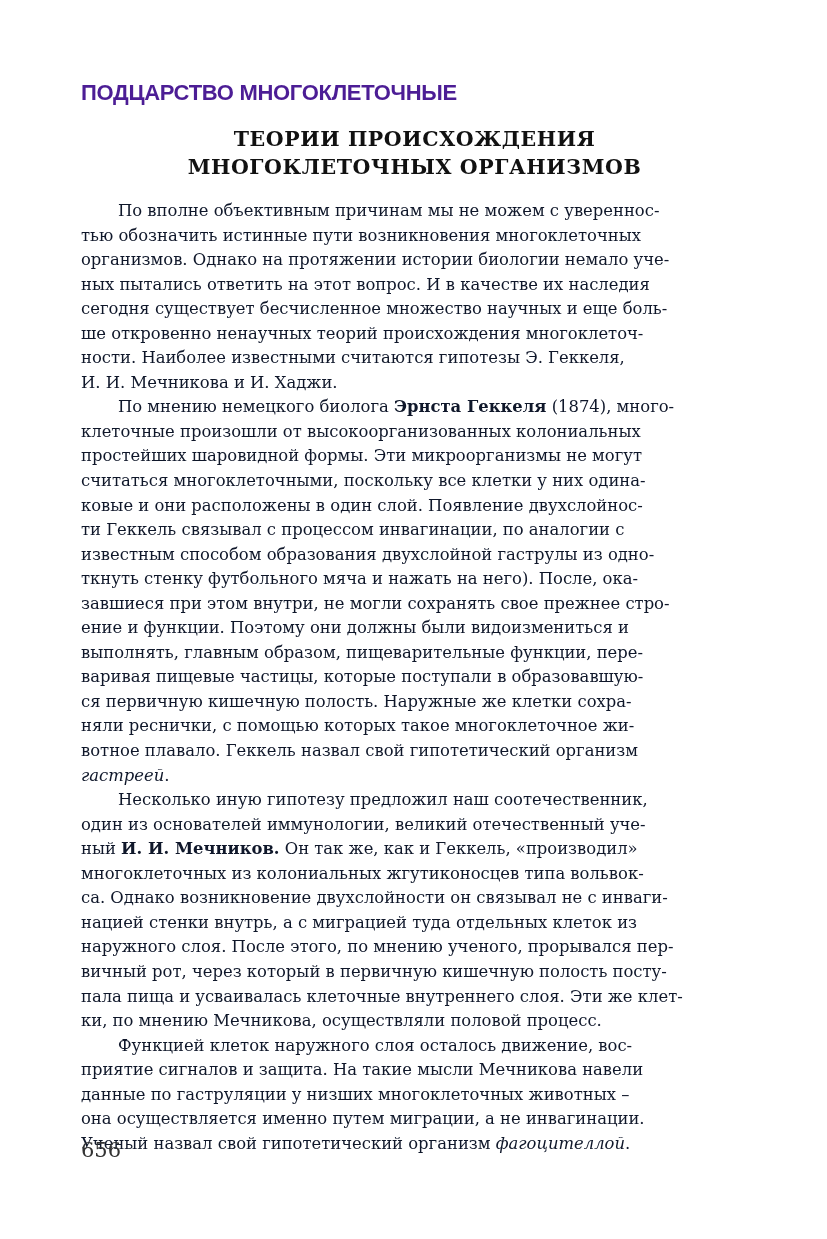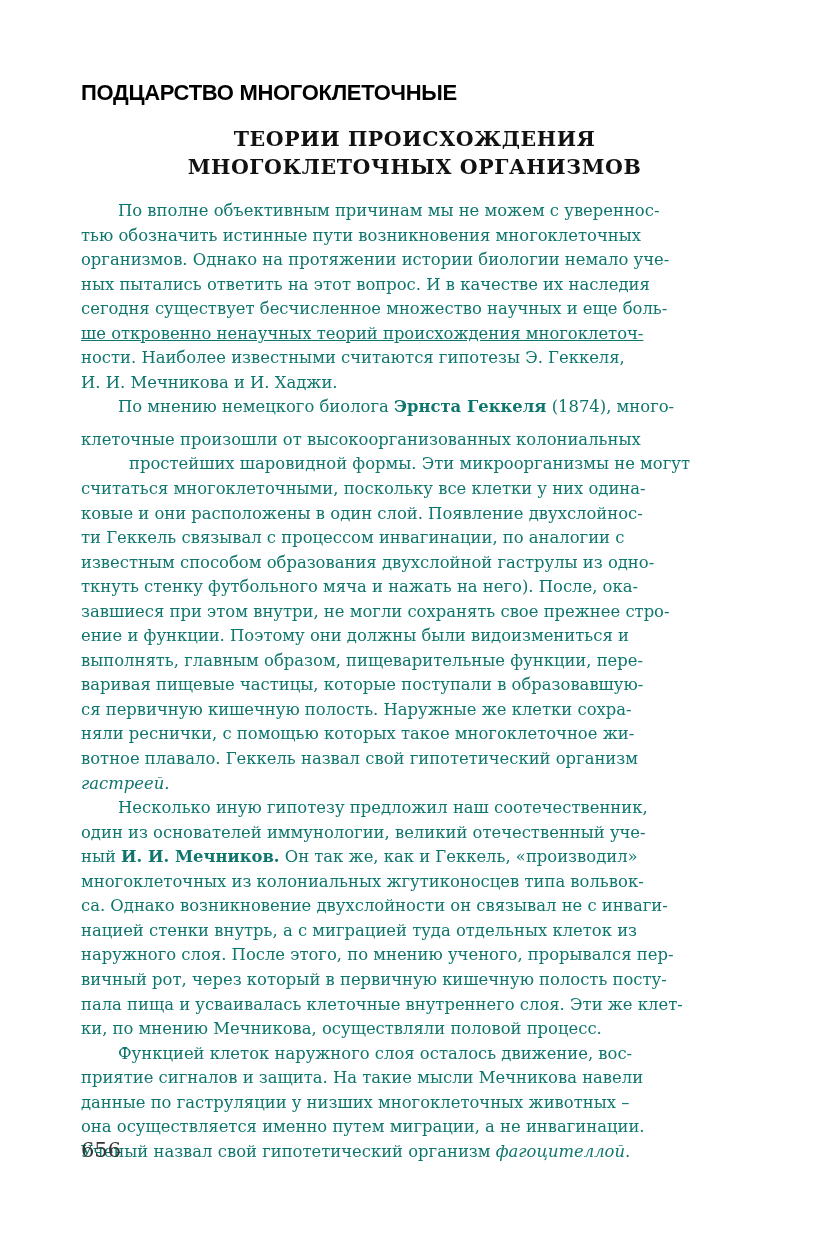--- a/index.html
+++ b/index.html
@@ -1,31 +1,31 @@
 <!DOCTYPE html>
 <html><head>
 <meta charset="utf-8">
 <style>
   html, body { margin: 0; padding: 0; background: #ffffff; }
   body { width: 827px; height: 1239px; position: relative; overflow: hidden; }
   .page { position: absolute; left: 0; top: 0; width: 827px; height: 1239px; background: #ffffff; color: #1a1a1a; }
   .section-title {
     position: absolute; left: 81px; top: 80px;
     font-family: "Liberation Sans", sans-serif; font-weight: bold;
-    font-size: 22px; letter-spacing: -0.3px; color: #000000;
+    font-size: 22px; letter-spacing: -0.3px; color: #4c1d95;
   }
   .chapter-title {
     position: absolute; left: 81px; width: 667px; top: 125px;
     text-align: center;
     font-family: "DejaVu Serif", serif; font-weight: bold;
     font-size: 20.5px; line-height: 28px; color: #111; letter-spacing: 0.6px;
   }
   .body {
     position: absolute; left: 81px; width: 667px; top: 199px;
-    font-family: "DejaVu Serif", serif; font-size: 16.4px; color: #0f766e;
+    font-family: "DejaVu Serif", serif; font-size: 16.4px; color: #0f172a;
   }
   .line {
     height: 24.55px; line-height: 24.55px; white-space: nowrap;
     text-align: justify; text-align-last: justify; overflow: visible;
   }
   .line.last { text-align-last: left; }
   .line.indent { padding-left: 37px; }
   .line span.b { font-weight: bold; }
   .line span.i { font-style: italic; }
   .page-number {
@@ -44,27 +44,27 @@
     <div>МНОГОКЛЕТОЧНЫХ ОРГАНИЗМОВ</div>
   </div>
 
   <div class="body">
 
     <div class="line indent" style="text-align: left; text-align-last: left;">По вполне объективным причинам мы не можем с увереннос-</div>
     <div class="line" style="text-align: right; text-align-last: left;">тью обозначить истинные пути возникновения многоклеточных</div>
     <div class="line" style="text-align: left; text-align-last: left;">организмов. Однако на протяжении истории биологии немало уче-</div>
     <div class="line" style="text-align: left; text-align-last: left;">ных пытались ответить на этот вопрос. И в качестве их наследия</div>
     <div class="line" style="text-align: left; text-align-last: left;">сегодня существует бесчисленное множество научных и еще боль-</div>
-    <div class="line" style="text-align: left; text-align-last: left; text-decoration: underline;">ше откровенно ненаучных теорий происхождения многоклеточ-</div>
+    <div class="line" style="text-align: left; text-align-last: left;">ше откровенно ненаучных теорий происхождения многоклеточ-</div>
     <div class="line" style="text-align: left; text-align-last: left;">ности. Наиболее известными считаются гипотезы Э. Геккеля,</div>
     <div class="line last">И. И. Мечникова и И. Хаджи.</div>
 
     <div class="line indent" style="text-align: left; text-align-last: left;"><span>По мнению немецкого биолога </span><span class="b">Эрнста Геккеля</span><span> (1874), много-</span></div>
-    <div class="line" style="text-align: left; text-align-last: left; margin-top: 8px;">клеточные произошли от высокоорганизованных колониальных</div>
-    <div class="line" style="text-align: left; text-align-last: left; margin-left: 48px;">простейших шаровидной формы. Эти микроорганизмы не могут</div>
+    <div class="line" style="text-align: left; text-align-last: left;">клеточные произошли от высокоорганизованных колониальных</div>
+    <div class="line" style="text-align: left; text-align-last: left;">простейших шаровидной формы. Эти микроорганизмы не могут</div>
     <div class="line" style="text-align: left; text-align-last: left;">считаться многоклеточными, поскольку все клетки у них одина-</div>
     <div class="line" style="text-align: left; text-align-last: left;">ковые и они расположены в один слой. Появление двухслойнос-</div>
     <div class="line" style="text-align: left; text-align-last: left;">ти Геккель связывал с процессом инвагинации, по аналогии с</div>
     <div class="line" style="text-align: left; text-align-last: left;">известным способом образования двухслойной гаструлы из одно-</div>
     <div class="line" style="text-align: left; text-align-last: left;">ткнуть стенку футбольного мяча и нажать на него). После, ока-</div>
     <div class="line" style="text-align: left; text-align-last: left;">завшиеся при этом внутри, не могли сохранять свое прежнее стро-</div>
     <div class="line" style="text-align: left; text-align-last: left;">ение и функции. Поэтому они должны были видоизмениться и</div>
     <div class="line" style="text-align: left; text-align-last: left;">выполнять, главным образом, пищеварительные функции, пере-</div>
     <div class="line" style="text-align: left; text-align-last: left;">варивая пищевые частицы, которые поступали в образовавшую-</div>
     <div class="line" style="text-align: left; text-align-last: left;">ся первичную кишечную полость. Наружные же клетки сохра-</div>

